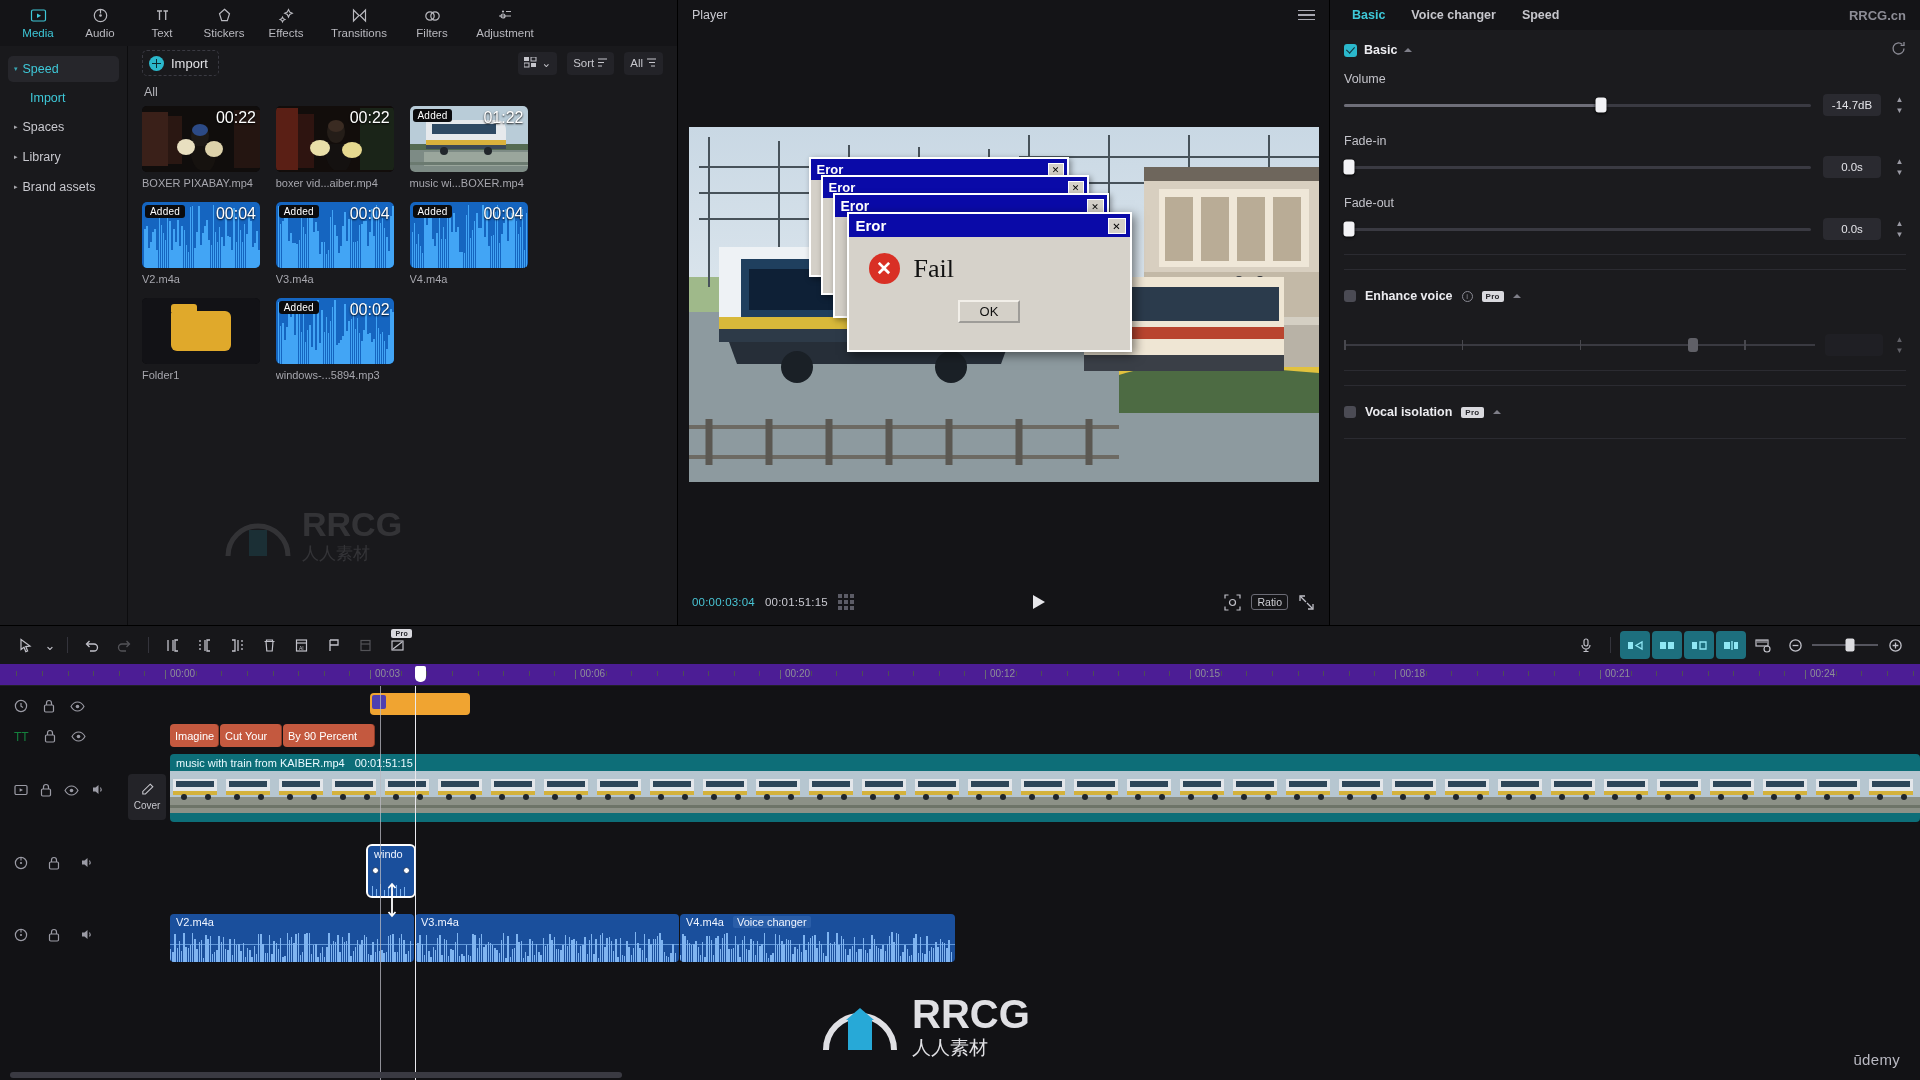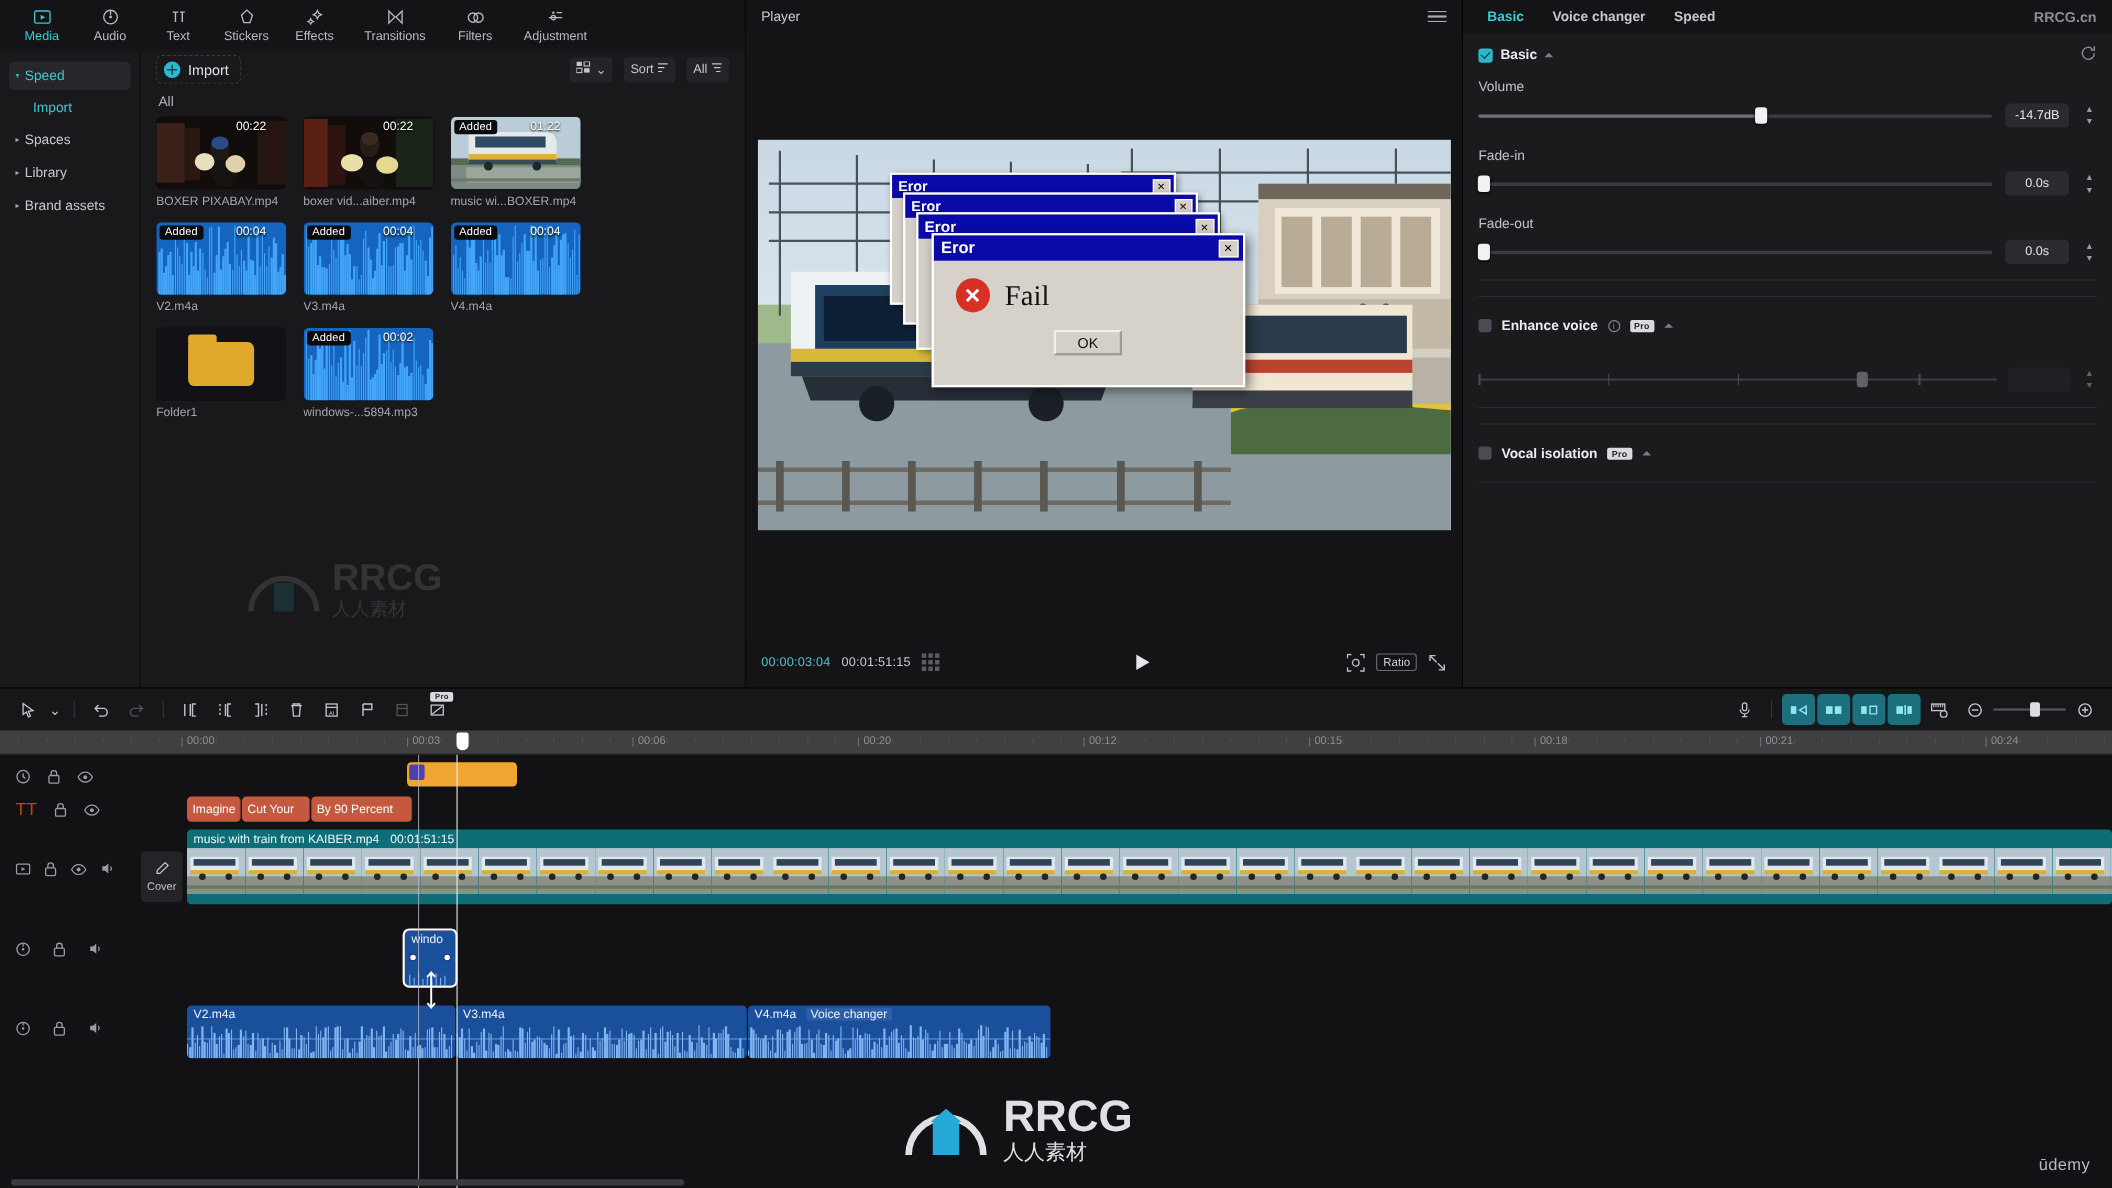--- a/index.html
+++ b/index.html
@@ -43,21 +43,21 @@
   .spacer { flex:1; }
   .mini-btn { height:23px; min-width:26px; padding:0 6px; border-radius:4px; background:#232328; display:flex; align-items:center; gap:4px; justify-content:center; font-size:11.5px; color:#c6c6cc; cursor:pointer; }
 
   .all-label { font-size:12.5px; color:#b4b4ba; padding:5px 0 7px 2px; }
 
   .grid { display:grid; grid-template-columns:repeat(4,1fr); gap:13px 14px; align-content:start; overflow:hidden; }
   .cell { width:118px; cursor:pointer; }
   .thumb { width:118px; height:66px; border-radius:5px; overflow:hidden; position:relative; background:#0a0a0c; }
   .cell-name { font-size:11px; color:#a6a6ad; margin-top:5px; white-space:nowrap; overflow:hidden; text-overflow:ellipsis; }
   .badge-added { position:absolute; left:3px; top:3px; background:#0b0b0d; color:#fff; font-size:10px; padding:1px 5px; border-radius:3px; letter-spacing:.2px;}
-  .badge-dur { position:absolute; right:18px; top:3px; color:#fff; font-size:11px; text-shadow:0 1px 2px #000; }
+  .badge-dur { position:absolute; right:4px; top:3px; color:#fff; font-size:16px; text-shadow:0 1px 2px #000; }
   .wave { position:absolute; inset:0; background:#1565c0; }
   .wave i { position:absolute; bottom:0; width:1.6px; background:#42a5f5; }
   .folder-thumb { position:absolute; inset:0; background:#121216; display:flex; align-items:center; justify-content:center; }
   .folder-ic { width:60px; height:40px; background:#e0a92b; border-radius:3px 6px 6px 6px; position:relative; }
   .folder-ic:before { content:""; position:absolute; top:-7px; left:0; width:26px; height:8px; background:#e0a92b; border-radius:3px 3px 0 0; }
 
   .boxer1,.boxer2 { position:absolute; inset:0; }
   .train-th { position:absolute; inset:0; }
 
   .wm-left { position:absolute; left:92px; bottom:54px; opacity:.14; pointer-events:none; }
@@ -122,21 +122,21 @@
   
   .timeline { flex:1; background:#121215; display:flex; flex-direction:column; border-top:1px solid #000; position:relative; }
   .tl-toolbar { height:38px; display:flex; align-items:center; padding:0 10px; gap:2px; background:#17171a; }
   .tb-btn { width:30px; height:28px; display:flex; align-items:center; justify-content:center; border-radius:4px; cursor:pointer; color:#c2c2ca; position:relative;}
   .tb-btn.dis { opacity:.35; }
   .tb-btn.teal { background:#1d6f7e; color:#8fe7f4; }
   .tb-sep { width:1px; height:16px; background:#34343c; margin:0 7px; }
   .zoom-line { width:66px; height:2px; background:#55555e; position:relative; }
   .zoom-knob { position:absolute; top:50%; left:58%; width:9px;height:13px;background:#dcdce0;border-radius:2px;transform:translate(-50%,-50%);cursor:pointer;}
 
-  .ruler { height:22px; background:#404040; position:relative; border-bottom:1px solid #202026; overflow:hidden;}
+  .ruler { height:22px; background:#4c1d95; position:relative; border-bottom:1px solid #202026; overflow:hidden;}
   .ruler .tick { position:absolute; top:7px; width:1px; height:5px; background:#4d4d56; }
   .ruler .maj { position:absolute; top:4px; font-size:10px; color:#8e8e98; }
   .ruler .maj:before { content:""; position:absolute; left:-5px; top:2px; width:1px; height:9px; background:#6a6a74; }
 
   .tracks { flex:1; position:relative; overflow:hidden; }
   .track-gutter { position:absolute; left:0; top:0; width:124px; bottom:0; z-index:3; }
   .gutter-row { position:absolute; left:0; width:124px; display:flex; align-items:center; gap:15px; padding-left:14px; color:#9b9ba5; }
   .gutter-row svg { cursor:pointer; }
 
   .cover-btn { position:absolute; left:128px; width:38px; background:#232328; border-radius:4px; display:flex; flex-direction:column; align-items:center; justify-content:center; gap:2px; font-size:10px; color:#c6c6cc; cursor:pointer; z-index:3;}
@@ -1132,21 +1132,21 @@
           <span><svg width="12" height="14" viewBox="0 0 12 14">
                 <rect x="1.5" y="6" width="9" height="7" rx="1.2" fill="none" stroke="#9b9ba5" stroke-width="1.2"></rect>
                 <path d="M3.5 6V4a2.5 2.5 0 0 1 5 0v2" fill="none" stroke="#9b9ba5" stroke-width="1.2"></path>
               </svg></span>
           <span><svg width="15" height="11" viewBox="0 0 15 11">
                 <path d="M1 5.5S3.5 1 7.5 1s6.5 4.5 6.5 4.5-2.5 4.5-6.5 4.5S1 5.5 1 5.5z" fill="none" stroke="#9b9ba5" stroke-width="1.1"></path>
                 <circle cx="7.5" cy="5.5" r="1.8" fill="#9b9ba5"></circle>
               </svg></span>
         </div>
         <div class="gutter-row" style="top:38px;height:26px;">
-          <span style="font-size:16px;color:#c2410c;">TT</span>
+          <span style="font-size:12px;color:#15803d;">TT</span>
           <span><svg width="12" height="14" viewBox="0 0 12 14">
                 <rect x="1.5" y="6" width="9" height="7" rx="1.2" fill="none" stroke="#9b9ba5" stroke-width="1.2"></rect>
                 <path d="M3.5 6V4a2.5 2.5 0 0 1 5 0v2" fill="none" stroke="#9b9ba5" stroke-width="1.2"></path>
               </svg></span>
           <span><svg width="15" height="11" viewBox="0 0 15 11">
                 <path d="M1 5.5S3.5 1 7.5 1s6.5 4.5 6.5 4.5-2.5 4.5-6.5 4.5S1 5.5 1 5.5z" fill="none" stroke="#9b9ba5" stroke-width="1.1"></path>
                 <circle cx="7.5" cy="5.5" r="1.8" fill="#9b9ba5"></circle>
               </svg></span>
         </div>
         <div class="gutter-row" style="top:92px;height:26px;gap:12px;">

